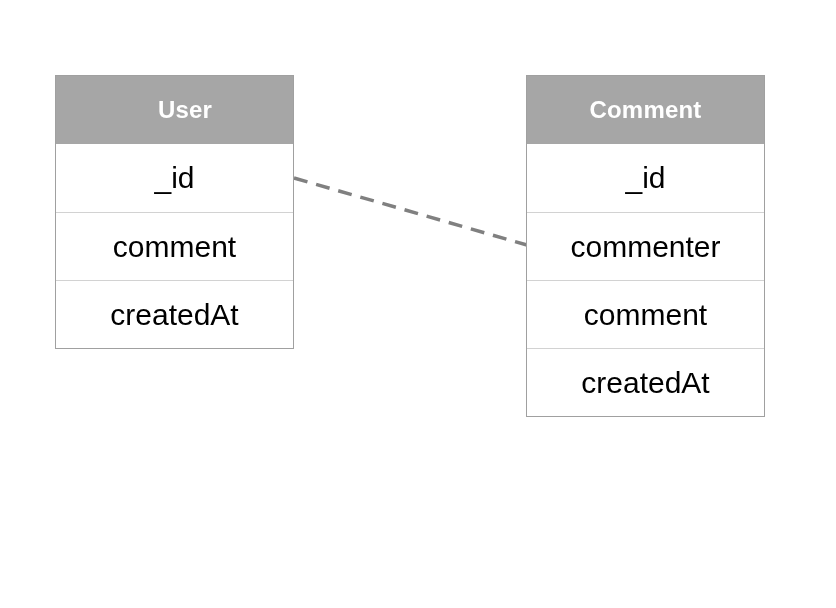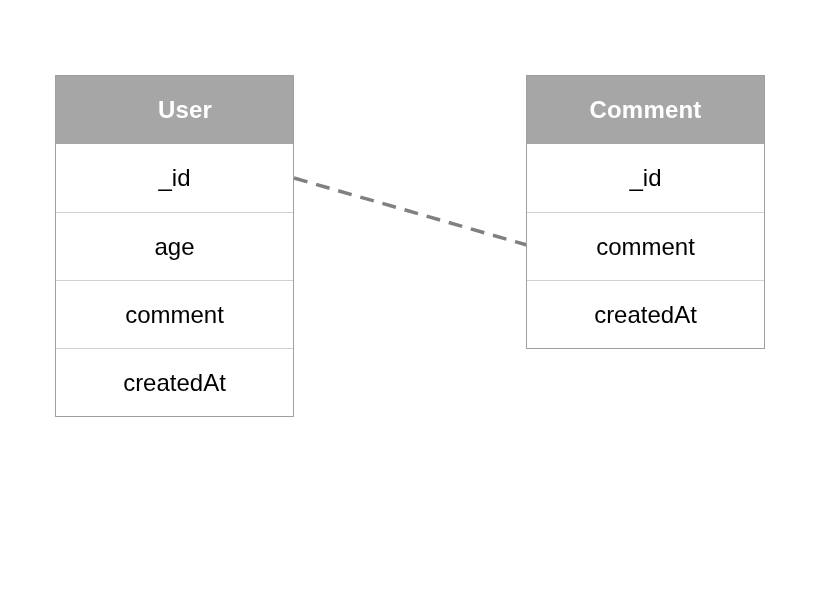--- a/index.html
+++ b/index.html
@@ -40,21 +40,21 @@
 
   .field-list {
     display: block;
   }
 
   .field-row {
     height: 68px;
     display: flex;
     align-items: center;
     justify-content: center;
-    font-size: 24px;
+    font-size: 30px;
     font-weight: normal;
     color: #000000;
     background: #ffffff;
     border-top: 1px solid #d2d2d2;
   }
 
   .field-row:first-child {
     border-top: none;
   }
 
@@ -76,28 +76,28 @@
 <div id="canvas" style="background: rgb(255, 255, 255);">
 
   <svg id="relation-layer" width="836" height="608" viewBox="0 0 836 608">
     <line x1="294" y1="178" x2="527" y2="245" stroke="#808080" stroke-width="3.5" stroke-dasharray="14 9" stroke-linecap="butt"></line>
   </svg>
 
   <div class="er-table" id="user-table" style="border-color: rgb(160, 160, 160); background: rgb(255, 255, 255);">
     <div class="table-header" style="background: rgb(166, 166, 166); color: rgb(255, 255, 255); padding-left: 21px;">User</div>
     <div class="field-list">
       <div class="field-row" style="background: rgb(255, 255, 255); color: rgb(0, 0, 0); border-top-color: rgb(210, 210, 210);">_id</div>
-      <div class="field-row" style="background: rgb(255, 255, 255); color: rgb(0, 0, 0); border-top-color: rgb(210, 210, 210);">age</div>
       <div class="field-row" style="background: rgb(255, 255, 255); color: rgb(0, 0, 0); border-top-color: rgb(210, 210, 210);">comment</div>
       <div class="field-row" style="background: rgb(255, 255, 255); color: rgb(0, 0, 0); border-top-color: rgb(210, 210, 210);">createdAt</div>
     </div>
   </div>
 
   <div class="er-table" id="comment-table" style="border-color: rgb(160, 160, 160); background: rgb(255, 255, 255);">
     <div class="table-header" style="background: rgb(166, 166, 166); color: rgb(255, 255, 255);">Comment</div>
     <div class="field-list">
       <div class="field-row" style="background: rgb(255, 255, 255); color: rgb(0, 0, 0); border-top-color: rgb(210, 210, 210);">_id</div>
+      <div class="field-row" style="background: rgb(255, 255, 255); color: rgb(0, 0, 0); border-top-color: rgb(210, 210, 210);">commenter</div>
       <div class="field-row" style="background: rgb(255, 255, 255); color: rgb(0, 0, 0); border-top-color: rgb(210, 210, 210);">comment</div>
       <div class="field-row" style="background: rgb(255, 255, 255); color: rgb(0, 0, 0); border-top-color: rgb(210, 210, 210);">createdAt</div>
     </div>
   </div>
 
 </div>
 
 </body></html>

